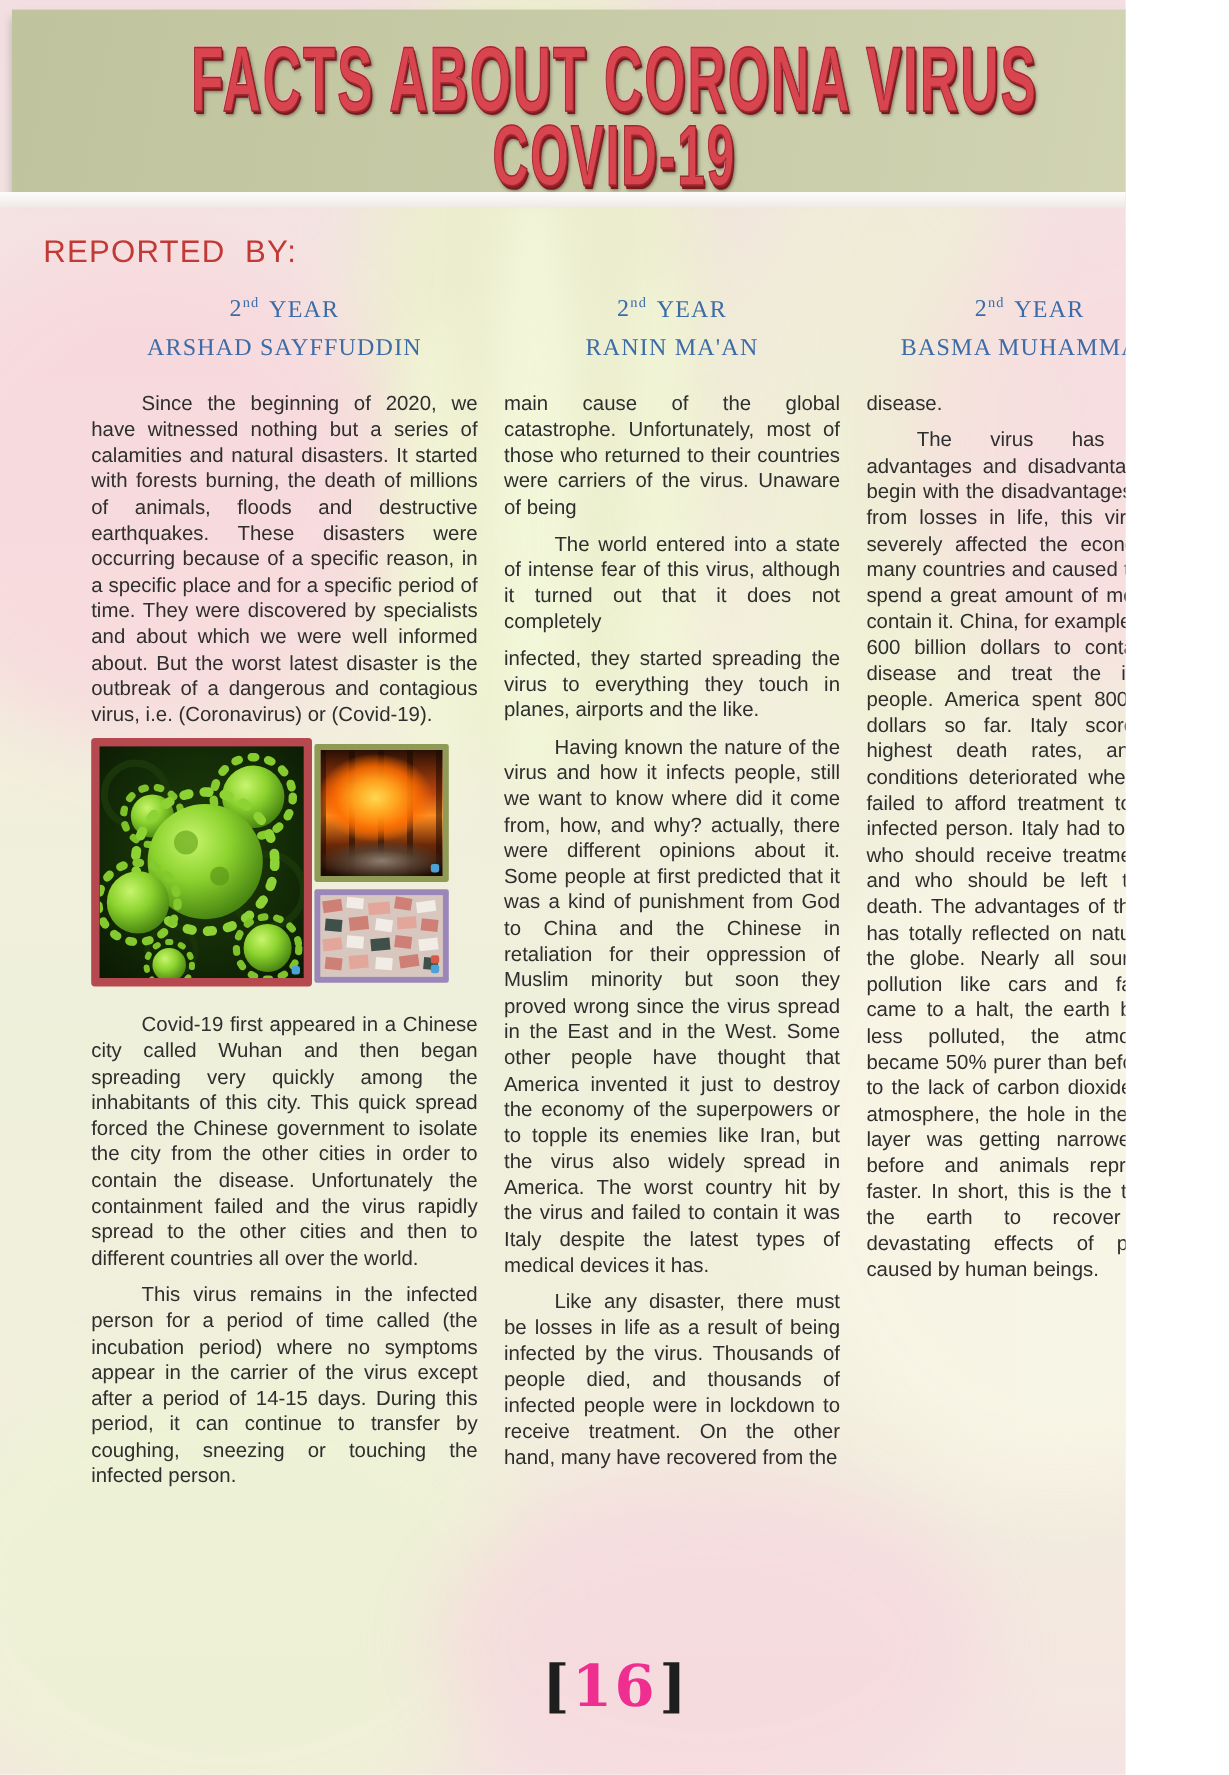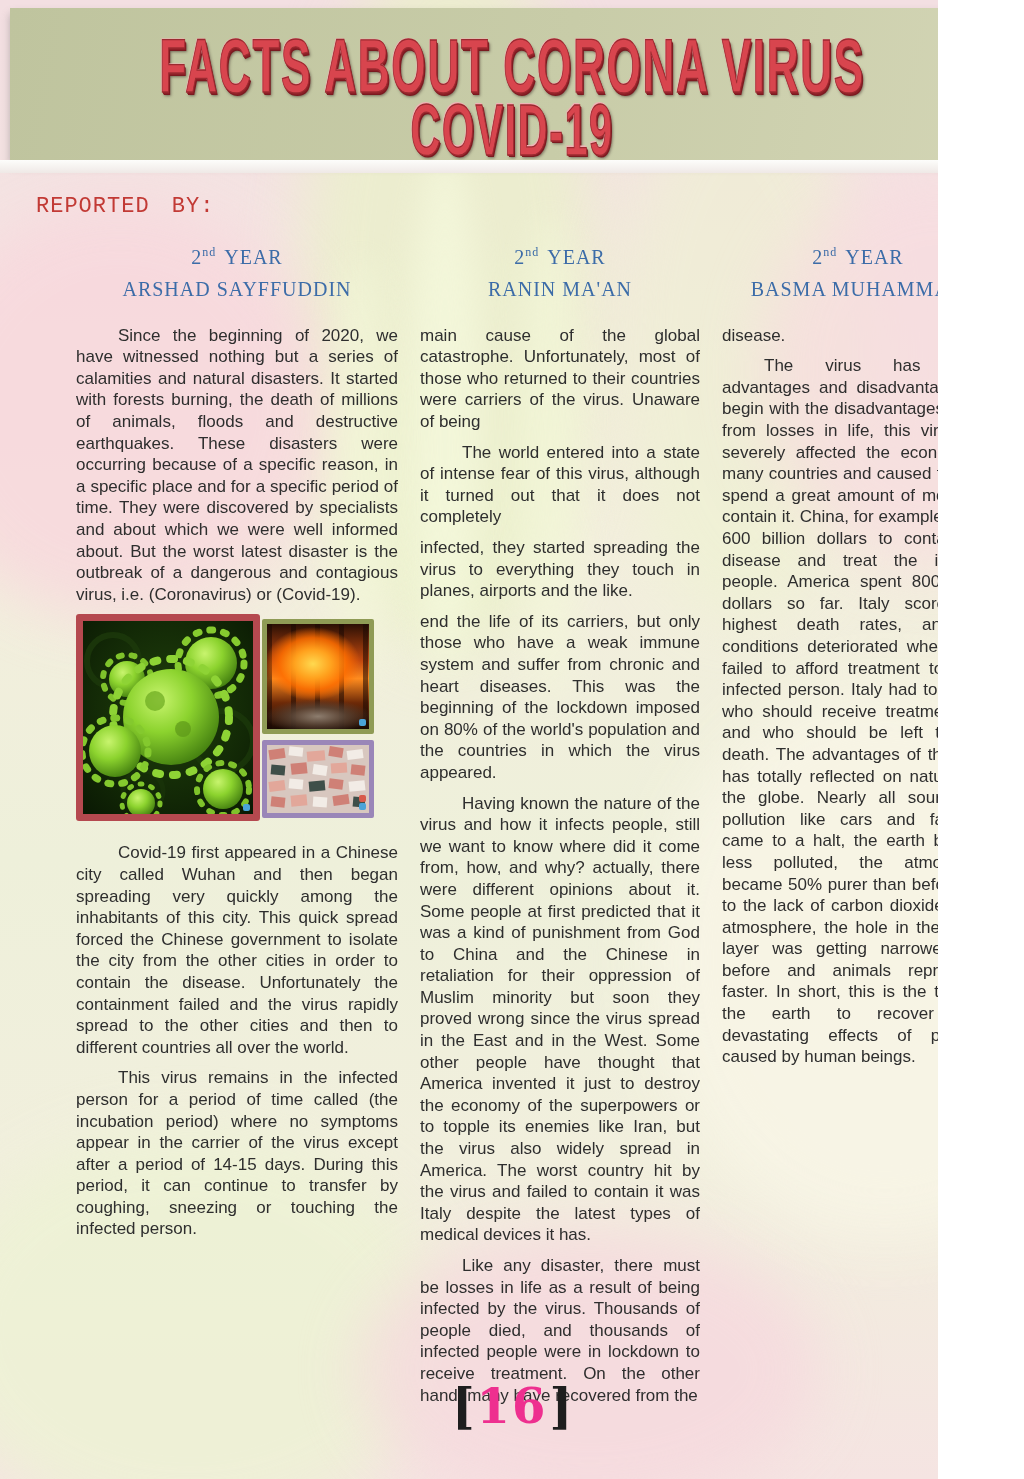--- a/index.html
+++ b/index.html
@@ -26,22 +26,22 @@
   .title{position:absolute;left:0;width:100%;text-align:center;font-weight:700;
     font-family:"Liberation Sans",sans-serif;color:#d8454e;letter-spacing:2px;
     transform:scale(.74,1.28);transform-origin:center top;white-space:nowrap;
     -webkit-text-stroke:1px #9c2a30;
     text-shadow:-1px -1px 0 #f0b2b5,1px 1px 0 #8c1f26,2px 2px 0 #7a1a20,3px 3px 3px rgba(40,20,20,.5);}
   .line1{top:14px;font-size:60px;}
   .line2{top:80px;font-size:56px;}
   .banner-gap{position:absolute;left:0;top:160px;width:1024px;height:13px;
     background:linear-gradient(#fdfdfb,#efe9e6);}
 
-  .reported{position:absolute;left:36px;top:194px;font-family:Liberation Mono, monospace;
-    color:#c23a35;font-size:22px;letter-spacing:1px;word-spacing:8px;font-weight:500;}
+  .reported{position:absolute;left:36px;top:194px;font-family:Liberation Sans, sans-serif;
+    color:#c23a35;font-size:26px;letter-spacing:1px;word-spacing:8px;font-weight:500;}
 
   
   .col{position:absolute;top:245px;}
   .col1{left:76px;width:322px;}
   .col2{left:420px;width:280px;}
   .col3{left:722px;width:272px;}
   .col-head{text-align:center;font-family:"Liberation Serif",serif;color:#3c6ca8;margin-bottom:24px;}
   .year{font-size:20px;letter-spacing:1px;font-family:Liberation Serif, serif;}
   .year sup{font-size:12px;}
   .yw{margin-left:8px;}
@@ -187,21 +187,20 @@
   </section>
 
   <section class="col col2">
     <div class="col-head">
       <div class="year"><span>2</span><sup>nd</sup><span class="yw">YEAR</span></div>
       <div class="author">RANIN MA'AN</div>
     </div>
     <p class="para">main cause of the global catastrophe.  Unfortunately, most of those who returned to their countries were carriers of the virus. Unaware of being</p>
     <p class="para indent">The world entered into a state of intense fear of this virus, although it turned out that it does not completely</p>
     <p class="para">infected, they started spreading the virus to everything they touch in planes, airports and the like.</p>
-    <p class="para">end the life of its carriers, but only those who have a weak immune system and suffer from chronic and heart diseases. This was the beginning of the lockdown imposed on 80% of the world's population and the countries in which the virus appeared.</p>
     <p class="para indent">Having known the nature of the virus and how it infects people, still we want to know where did it come from, how, and why? actually, there were different opinions about it. Some people at first predicted that it was a kind of punishment from God to China and the Chinese in retaliation for their oppression of Muslim minority but soon they proved wrong since the virus spread in the East and in the West. Some other people have thought that America invented it just to destroy the economy of the superpowers or to topple its enemies like Iran, but the virus also widely spread in America. The worst country hit by the virus and failed to contain it was Italy despite the latest types of medical devices it has.</p>
     <p class="para indent">Like any disaster, there must be losses in life as a result of being infected by the virus. Thousands of people died, and thousands of infected people were in lockdown to receive treatment. On the other hand, many have recovered from the</p>
   </section>
 
   <section class="col col3">
     <div class="col-head">
       <div class="year"><span>2</span><sup>nd</sup><span class="yw">YEAR</span></div>
       <div class="author">BASMA MUHAMMAD</div>
     </div>
     <p class="para">disease.</p>

